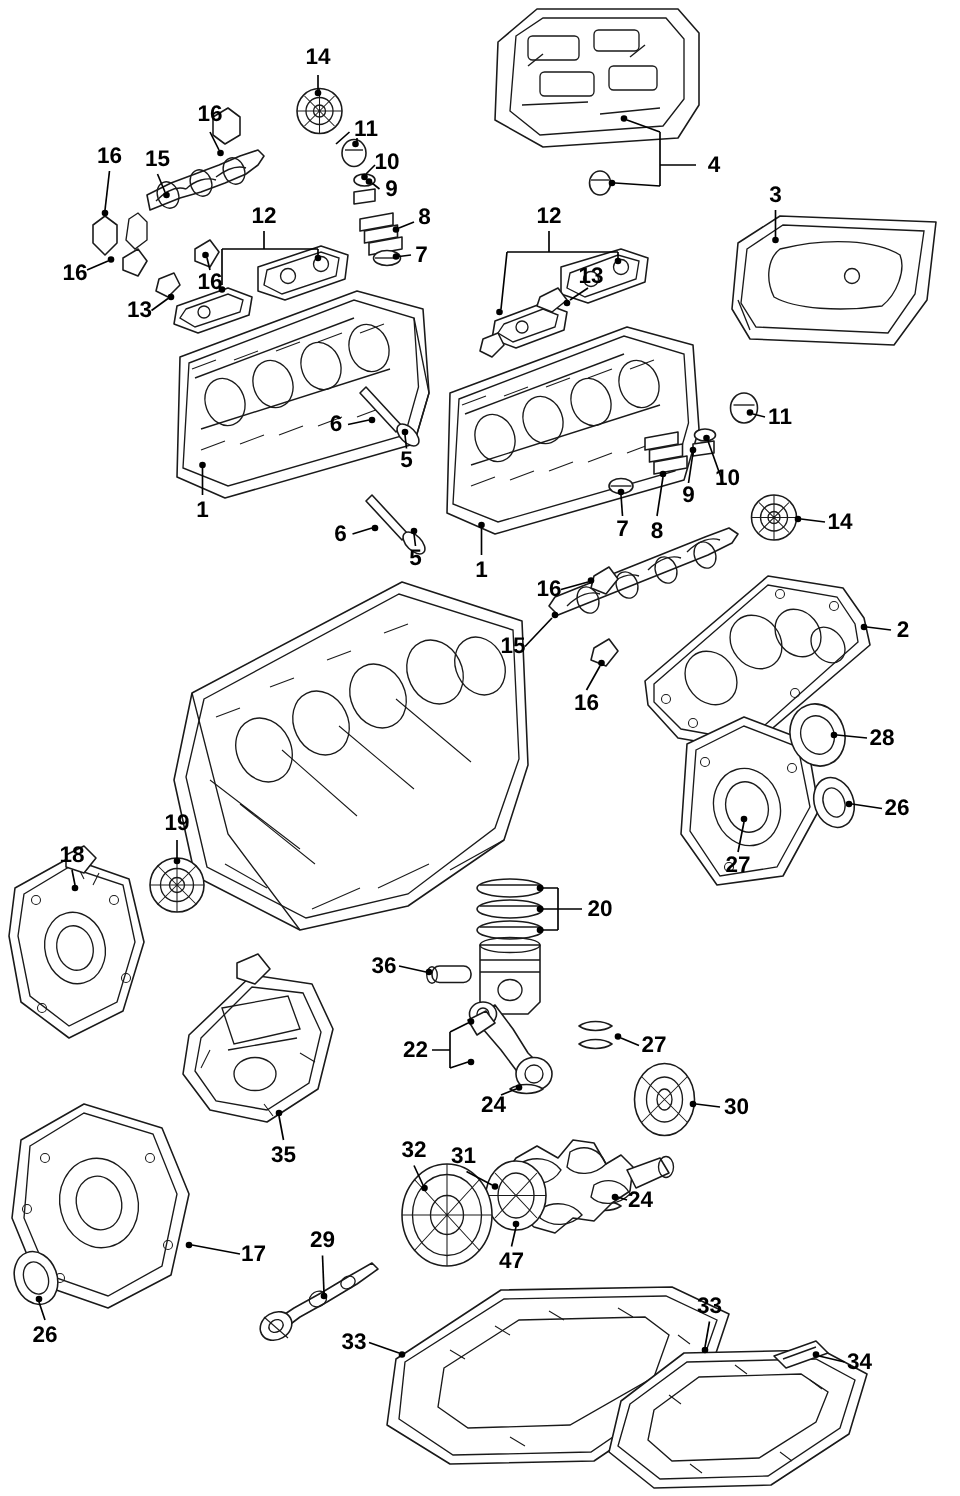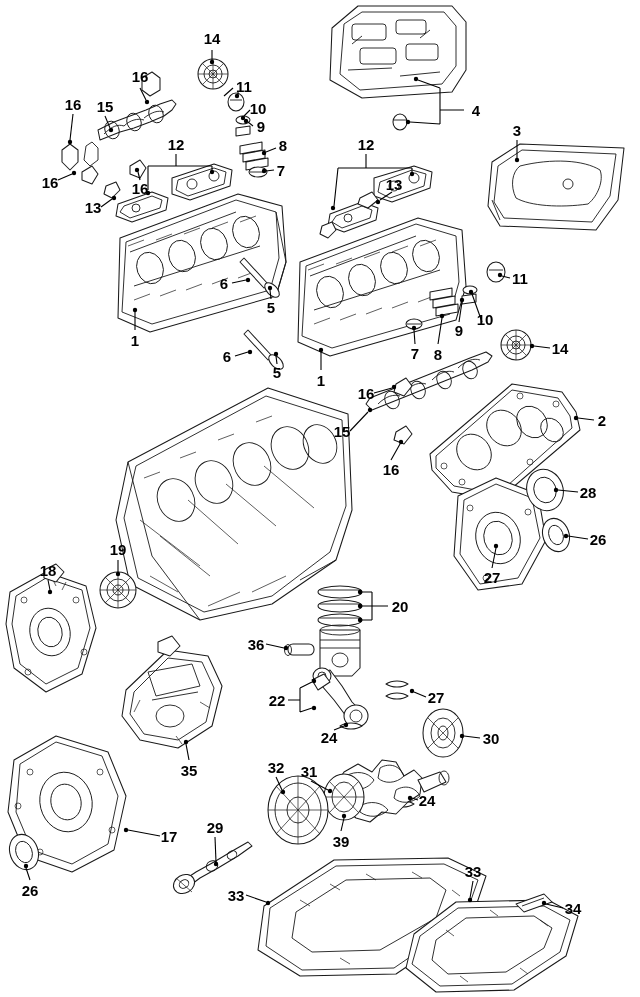--- a/index.html
+++ b/index.html
@@ -621,21 +621,21 @@
   <div class="callout" style="left:400px; top:606px;">20</div>
   <div class="callout" style="left:256px; top:644px;">36</div>
   <div class="callout" style="left:277px; top:700px;">22</div>
   <div class="callout" style="left:436px; top:697px;">27</div>
   <div class="callout" style="left:329px; top:737px;">24</div>
   <div class="callout" style="left:491px; top:738px;">30</div>
   <div class="callout" style="left:189px; top:770px;text-align:right;">35</div>
   <div class="callout" style="left:276px; top:767px;">32</div>
   <div class="callout" style="left:309px; top:771px;">31</div>
   <div class="callout" style="left:427px; top:800px;">24</div>
-  <div class="callout" style="left:341px; top:841px;">39</div>
+  <div class="callout" style="left:341px; top:841px;">47</div>
   <div class="callout" style="left:169px; top:836px;">17</div>
   <div class="callout" style="left:215px; top:827px;">29</div>
   <div class="callout" style="left:30px;  top:890px;">26</div>
   <div class="callout" style="left:236px; top:895px;">33</div>
   <div class="callout" style="left:473px; top:871px;">33</div>
   <div class="callout" style="left:573px; top:908px;">34</div>
 
 </div>
 
 </body></html>

